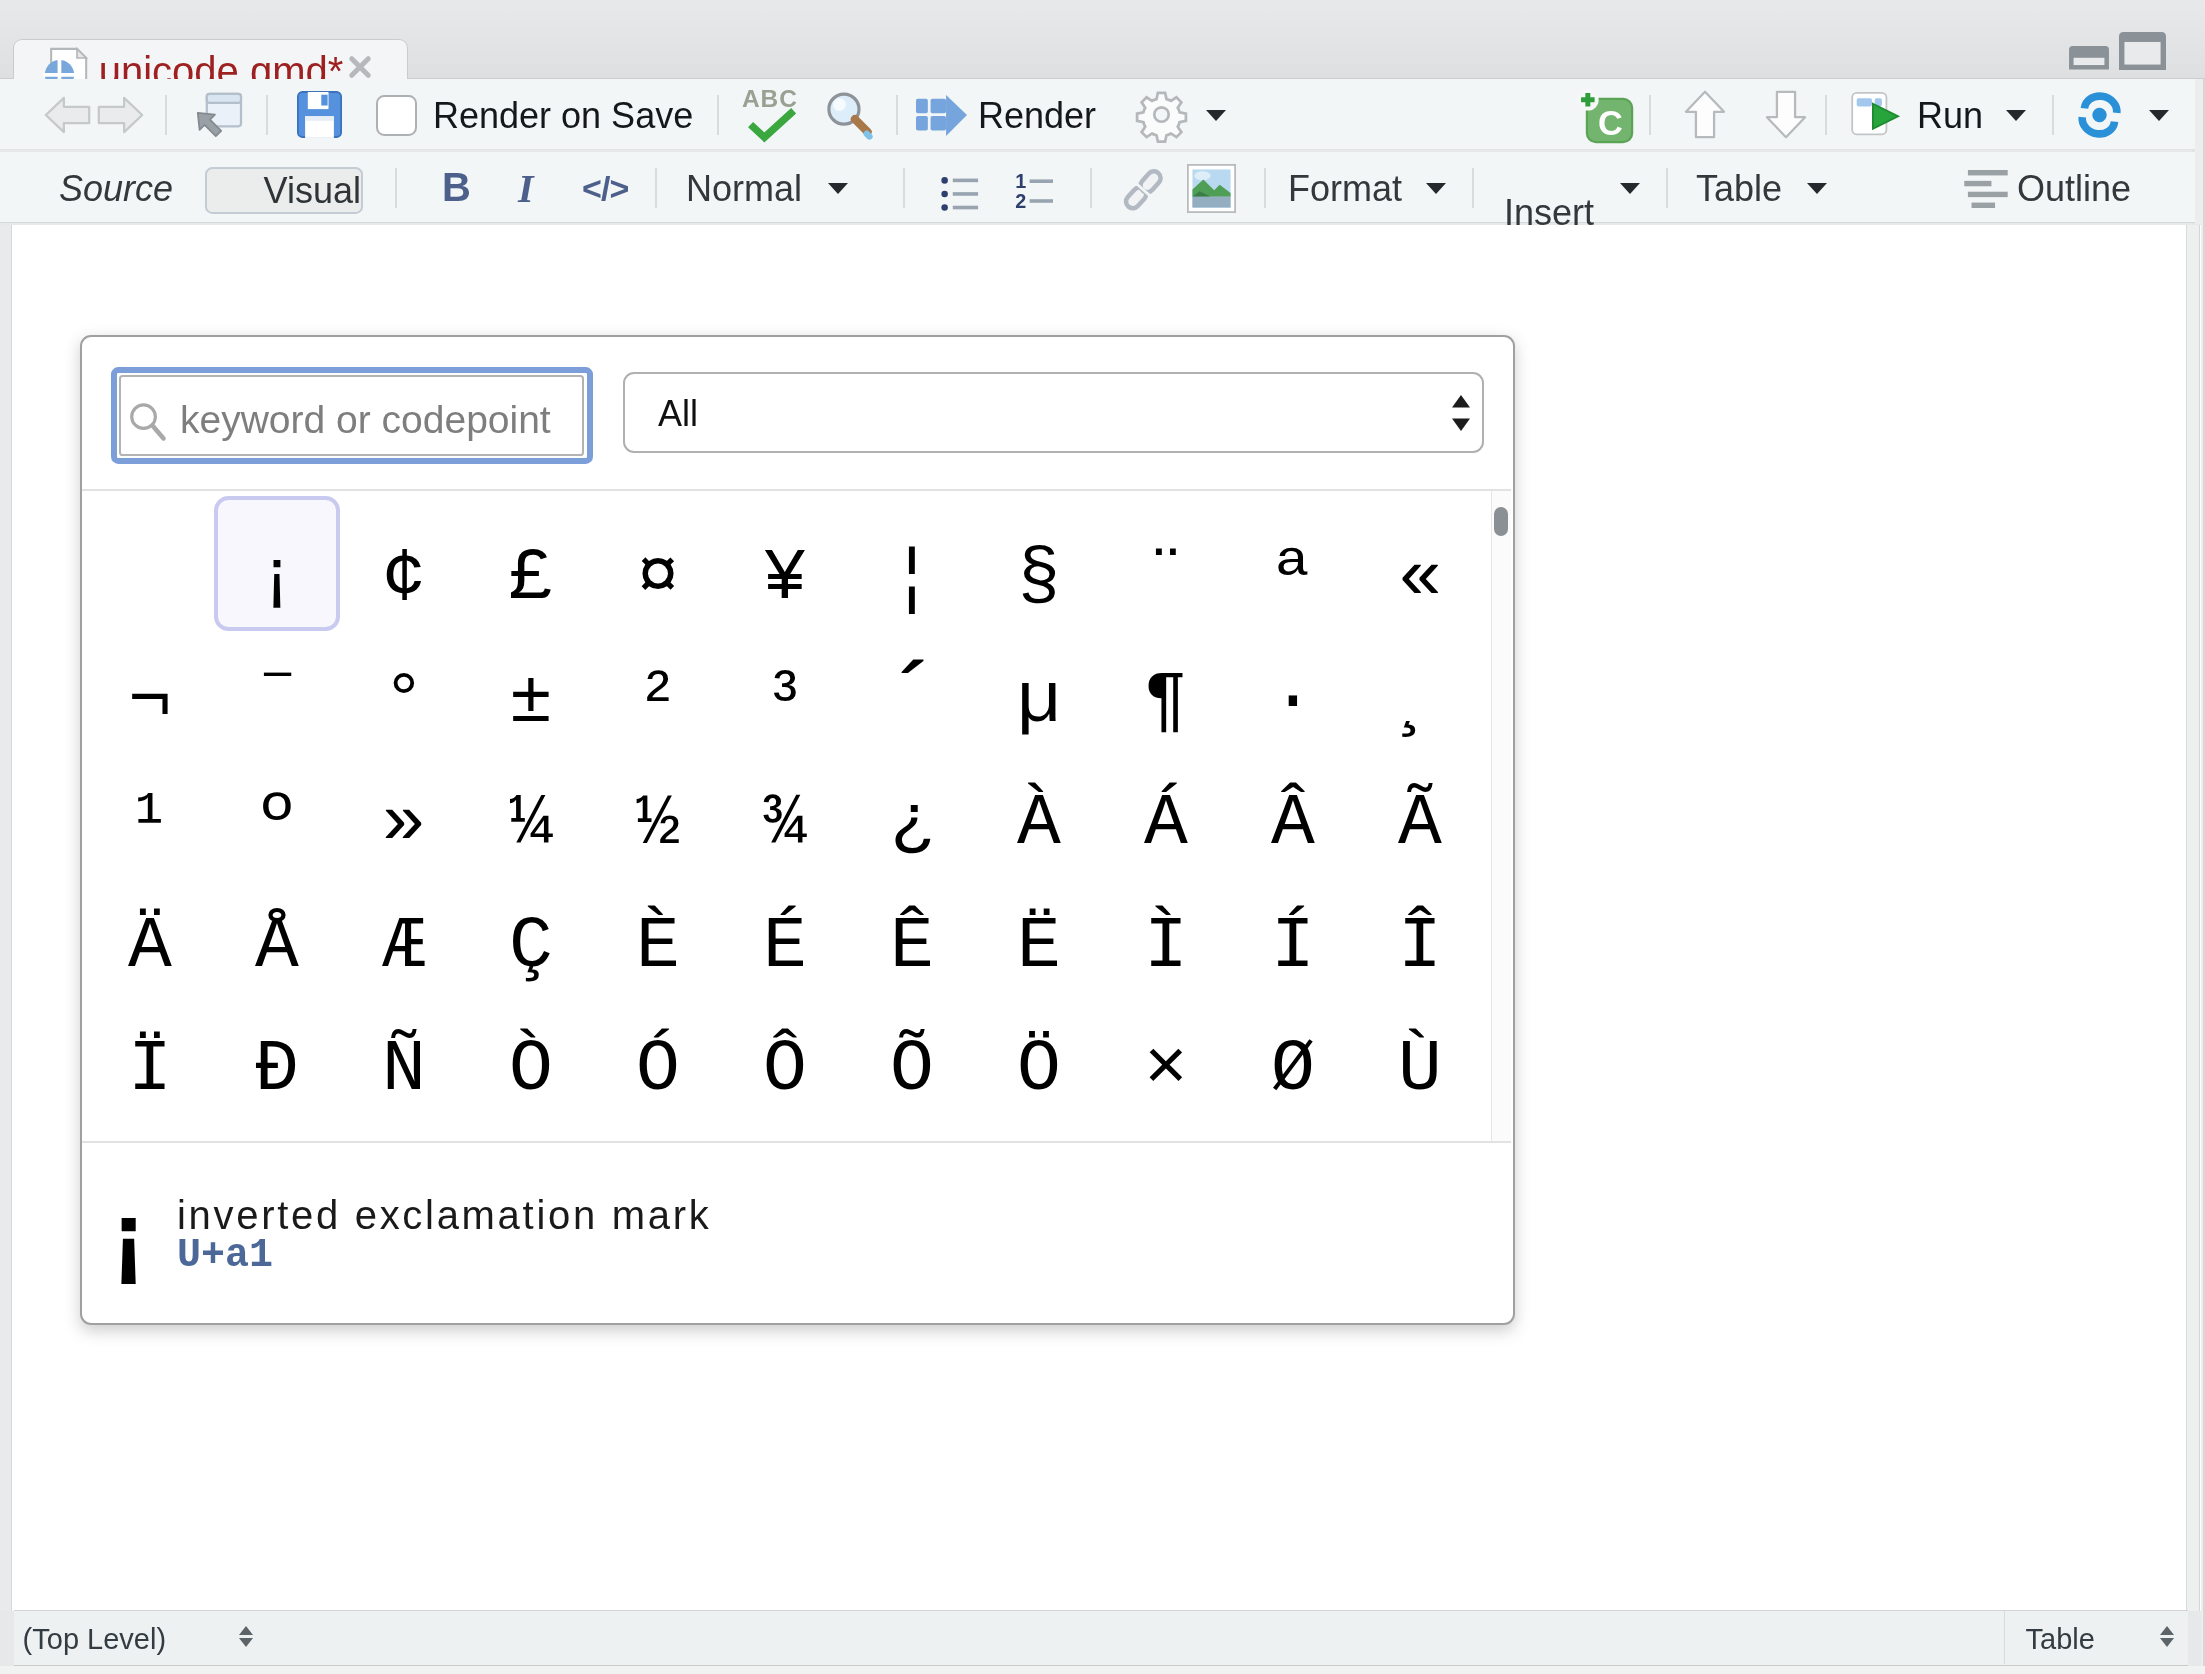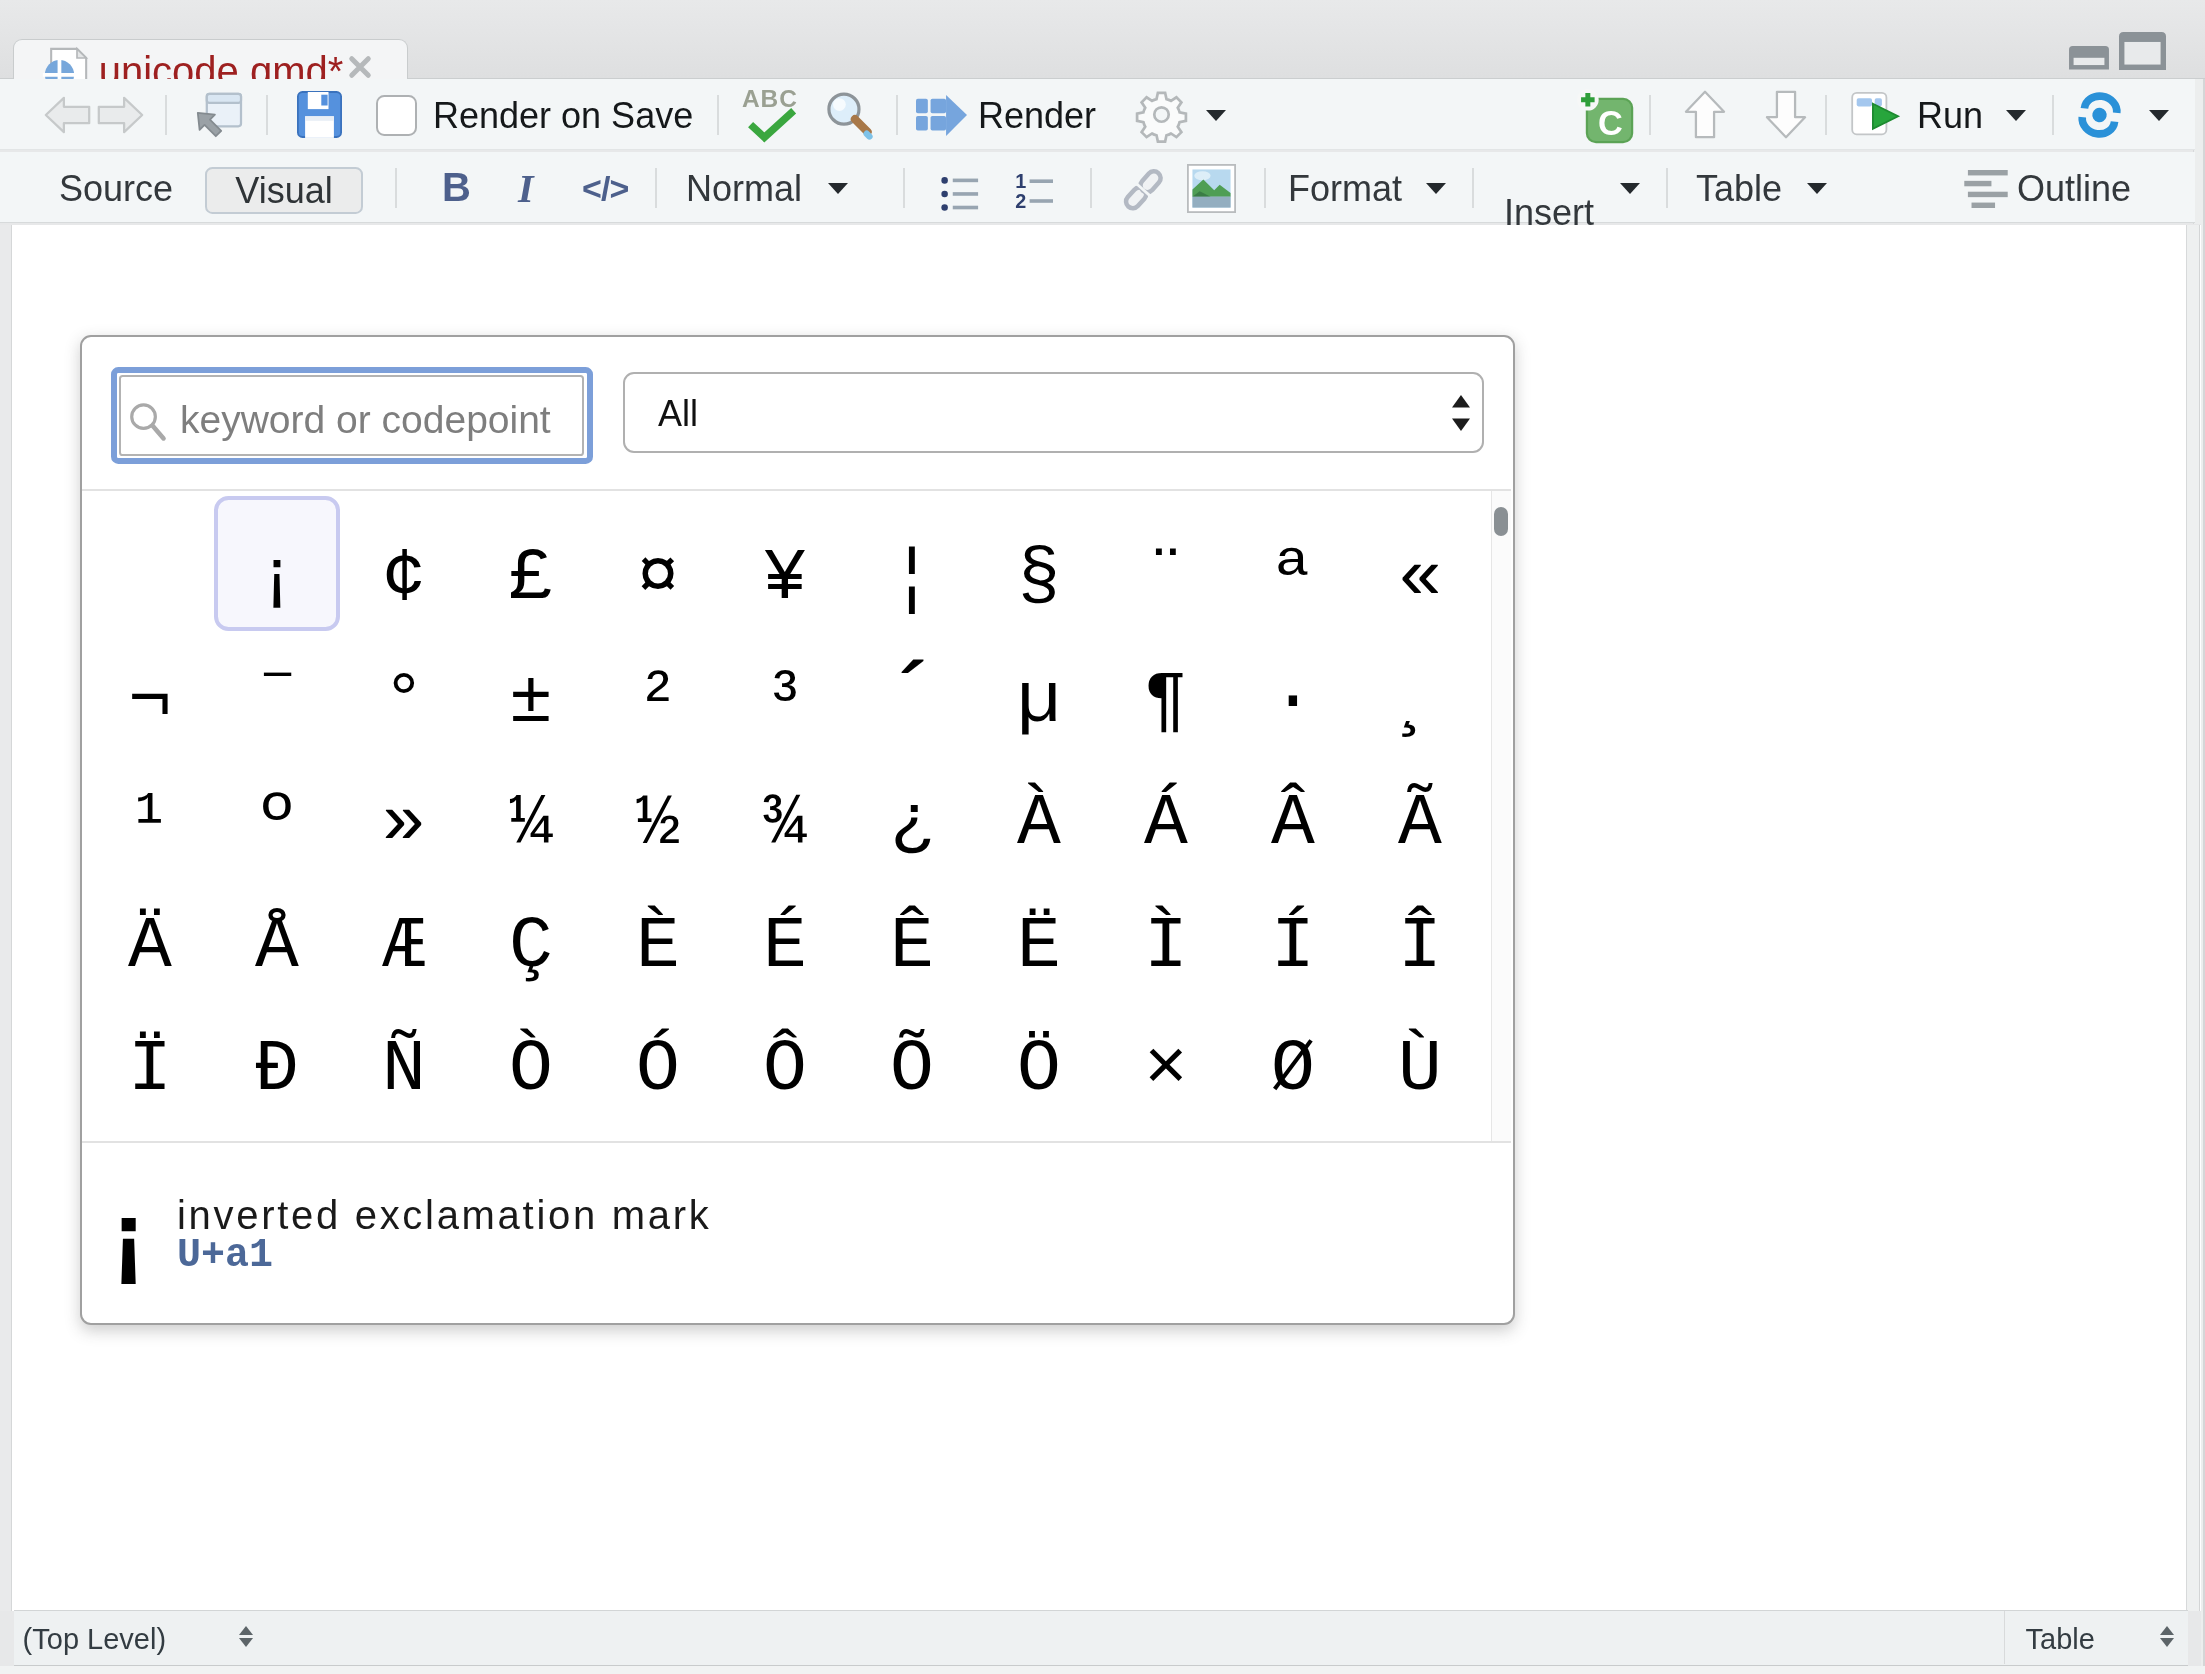--- a/index.html
+++ b/index.html
@@ -20,21 +20,21 @@
     background:#f3f6f7; border-bottom:1.8px solid #e2e5e6; }
   #tb2 { position:absolute; left:0; top:152px; width:2195px; height:71px;
     background:#f3f6f7; border-bottom:1.8px solid #d7dadb; }
   .sep1 { position:absolute; top:15.5px; width:1.8px; height:40px; background:#d9dcdd; }
   .tbtext { position:absolute; font-size:36px; color:#15181a; }
   .tbtext2 { position:absolute; font-size:36px; color:#33383c; }
   .caret { position:absolute; width:0; height:0; border-left:10px solid transparent;
     border-right:10px solid transparent; border-top:11.8px solid #24292d; }
   #visualbtn { position:absolute; left:205px; top:14.5px; width:158px; height:47px;
     background:#ebecec; border:2.7px solid #c3ccd4; border-radius:7.3px;
-    font-size:36px; color:#2f3437; text-align:center; line-height:43px; }
+    font-size:36px; color:#2f3437; text-align:right; line-height:43px; }
 
   
   #content { position:absolute; left:0; top:225px; width:2206px; height:1386px; background:#fff; }
   #leftgutter { position:absolute; left:0; top:225px; width:11.8px; height:1386px;
     background:#e9eaeb; border-right:1.8px solid #d5d7d8; }
   #rightgutter { position:absolute; left:2186px; top:225px; width:13.6px; height:1386px;
     background:#eef0f0; border-left:1.8px solid #d7d9da; border-right:1.8px solid #d3d5d6; }
   #fargutter { position:absolute; left:2201px; top:79px; width:4.5px; height:1596px; background:#eceeee; }
   #topgutter { position:absolute; left:2193px; top:79px; width:8.2px; height:145px; background:#eceeee; border-left:1.8px solid #d7d9da; }
   #rightedge { position:absolute; left:2203px; top:0; width:2.7px; height:1675px; background:#d4d6d7; }
@@ -213,21 +213,21 @@
     <g transform="rotate(14 25 22)">
         <path d="M7 19 A17 15 0 0 1 43 15" stroke="#2a91d8" stroke-width="8.5" fill="none"></path>
     <path d="M43 25 A17 15 0 0 1 7 29" stroke="#2a91d8" stroke-width="8.5" fill="none"></path>
     <circle cx="25" cy="22" r="8" fill="#2a91d8"></circle>
       </g>
   </svg>
   <div class="caret" style="left:2149px; top:31px;"></div>
 </div>
 
 <div id="tb2">
-  <div class="tbtext2" style="left:59px; top:15.5px;">Source</div>
+  <div class="tbtext2" style="left:59px; top:15.5px;font-style:italic;">Source</div>
   <div id="visualbtn">Visual</div>
   <div class="sep1" style="left:395px;"></div>
   <div style="position:absolute; left:442px; top:12.7px; font-size:40px; font-weight:bold; color:#4d608c;">B</div>
   <div style="position:absolute; left:518px; top:12.7px; font-size:40px; font-style:italic; font-family:'Liberation Serif',serif; font-weight:bold; color:#4d608c;">I</div>
   <div style="position:absolute; left:582px; top:17.3px; font-size:34px; font-weight:bold; color:#4d608c; letter-spacing:-0.9px;">&lt;/&gt;</div>
   <div class="sep1" style="left:655px;"></div>
   <div class="tbtext2" style="left:686px; top:15.5px;">Normal</div>
   <div class="caret" style="left:828px; top:31px;"></div>
   <div class="sep1" style="left:903px;"></div>
 

